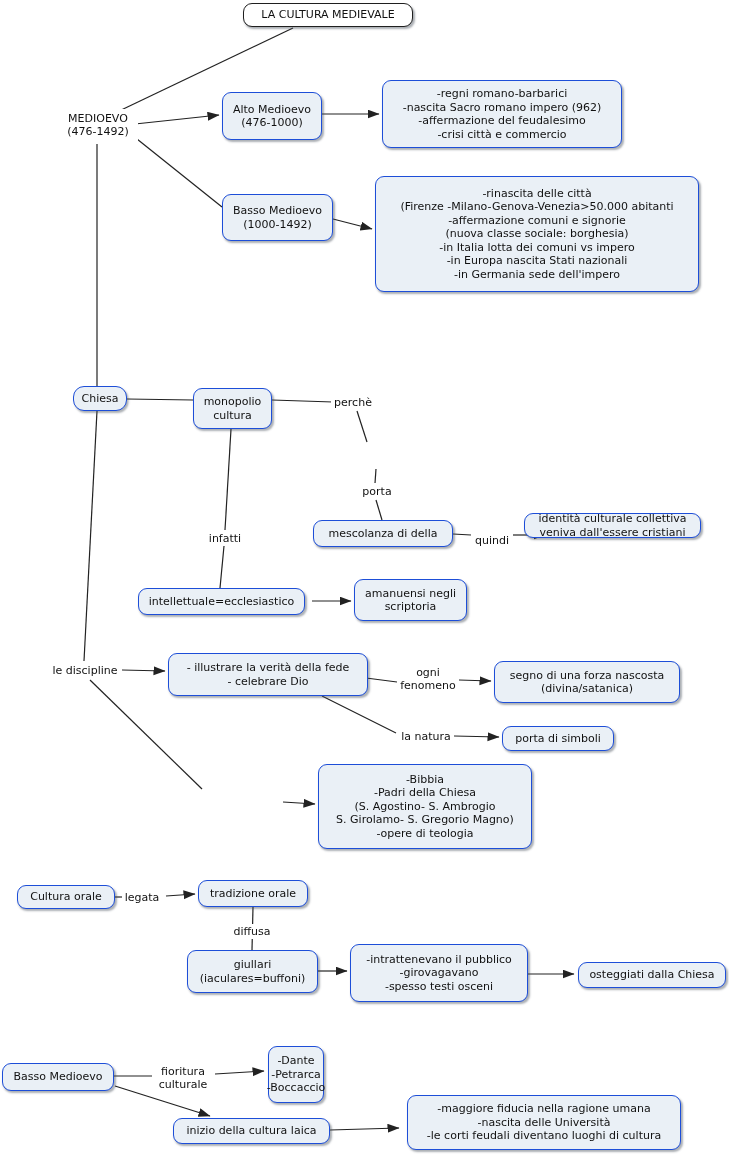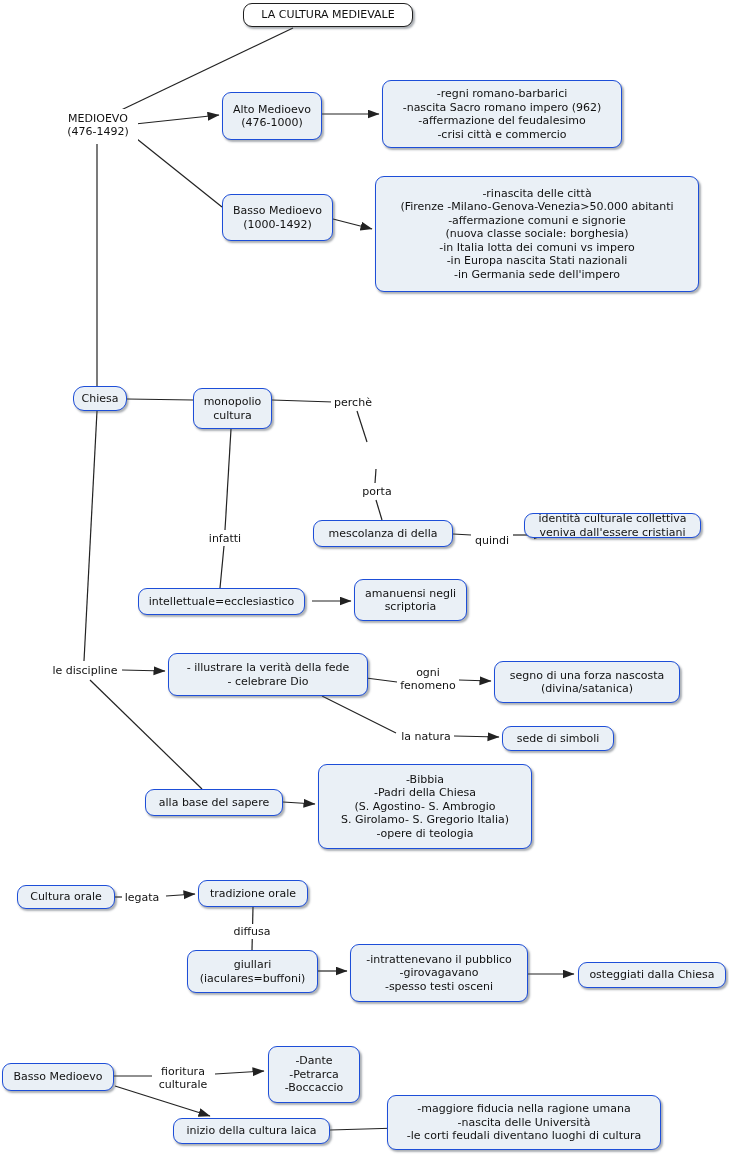--- a/index.html
+++ b/index.html
@@ -115,40 +115,39 @@
     <div class="node box" style="left: 354px; top: 579px; width: 113px; height: 42px;">amanuensi negli
 scriptoria</div>
     <div class="node label" style="left: 48px; top: 663px; width: 74px; height: 15px;">le discipline</div>
     <div class="node box" style="left: 168px; top: 653px; width: 200px; height: 43px;">- illustrare la verità della fede
 - celebrare Dio</div>
     <div class="node label" style="left: 398px; top: 665px; width: 60px; height: 28px;">ogni
 fenomeno</div>
     <div class="node box" style="left: 494px; top: 661px; width: 186px; height: 42px;">segno di una forza nascosta
 (divina/satanica)</div>
     <div class="node label" style="left: 398px; top: 729px; width: 56px; height: 15px;">la natura</div>
-    <div class="node box" style="left: 502px; top: 726px; width: 112px; height: 25px;">sede di simboli</div>
-    <div class="node box" style="left: 145px; top: 789px; width: 138px; height: 27px;">alla base del sapere</div>
+    <div class="node box" style="left: 502px; top: 726px; width: 112px; height: 25px;">porta di simboli</div>
     <div class="node box" style="left: 318px; top: 764px; width: 214px; height: 85px;">-Bibbia
 -Padri della Chiesa
 (S. Agostino- S. Ambrogio
-S. Girolamo- S. Gregorio Italia)
+S. Girolamo- S. Gregorio Magno)
 -opere di teologia</div>
     <div class="node box" style="left: 17px; top: 885px; width: 98px; height: 24px;">Cultura orale</div>
     <div class="node label" style="left: 122px; top: 890px; width: 40px; height: 15px;">legata</div>
     <div class="node box" style="left: 198px; top: 880px; width: 110px; height: 27px;">tradizione orale</div>
     <div class="node label" style="left: 230px; top: 924px; width: 44px; height: 15px;">diffusa</div>
     <div class="node box" style="left: 350px; top: 944px; width: 178px; height: 58px;">-intrattenevano il pubblico
 -girovagavano
 -spesso testi osceni</div>
     <div class="node box" style="left: 187px; top: 950px; width: 131px; height: 43px;">giullari
 (iaculares=buffoni)</div>
     <div class="node box" style="left: 578px; top: 962px; width: 148px; height: 26px;">osteggiati dalla Chiesa</div>
     <div class="node box" style="left: 2px; top: 1063px; width: 112px; height: 28px;">Basso Medioevo</div>
     <div class="node label" style="left: 153px; top: 1064px; width: 60px; height: 28px;">fioritura
 culturale</div>
-    <div class="node box" style="left: 268px; top: 1046px; width: 92px; height: 57px;">-Dante
+    <div class="node box" style="left: 268px; top: 1046px; width: 56px; height: 57px;">-Dante
 -Petrarca
 -Boccaccio</div>
     <div class="node box" style="left: 173px; top: 1118px; width: 157px; height: 26px;">inizio della cultura laica</div>
-    <div class="node box" style="left: 387px; top: 1095px; width: 274px; height: 55px;">-maggiore fiducia nella ragione umana
+    <div class="node box" style="left: 407px; top: 1095px; width: 274px; height: 55px;">-maggiore fiducia nella ragione umana
 -nascita delle Università
 -le corti feudali diventano luoghi di cultura</div>
   </div>
 
 </body></html>

